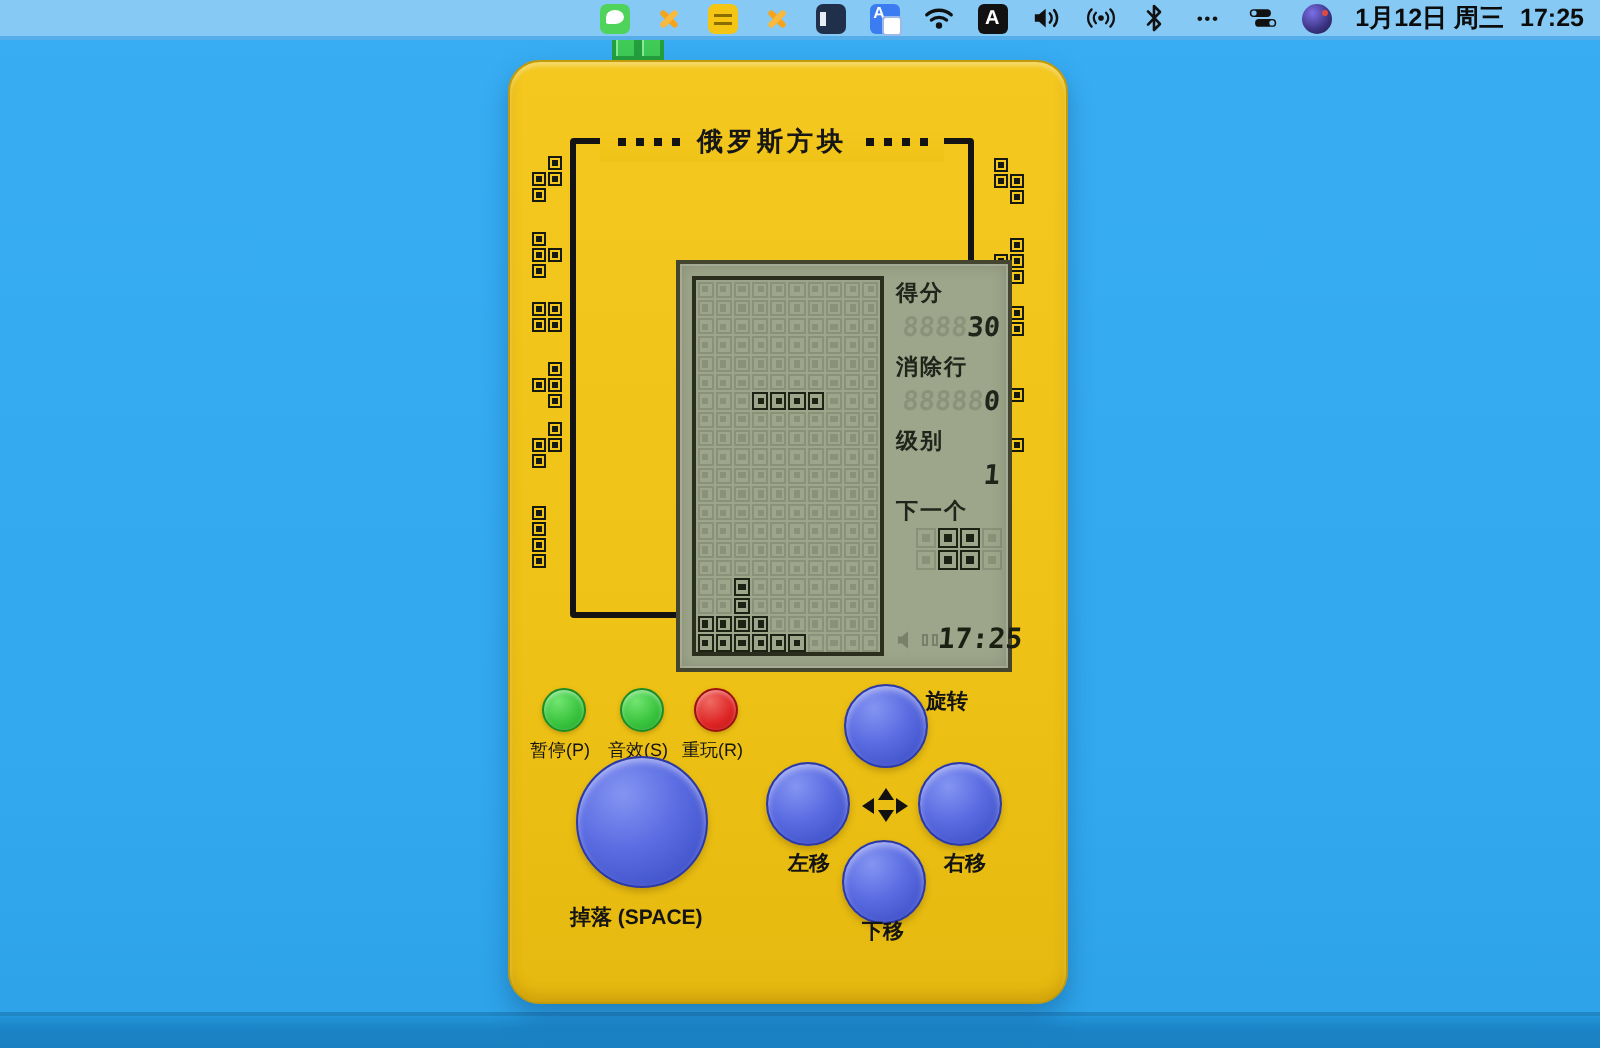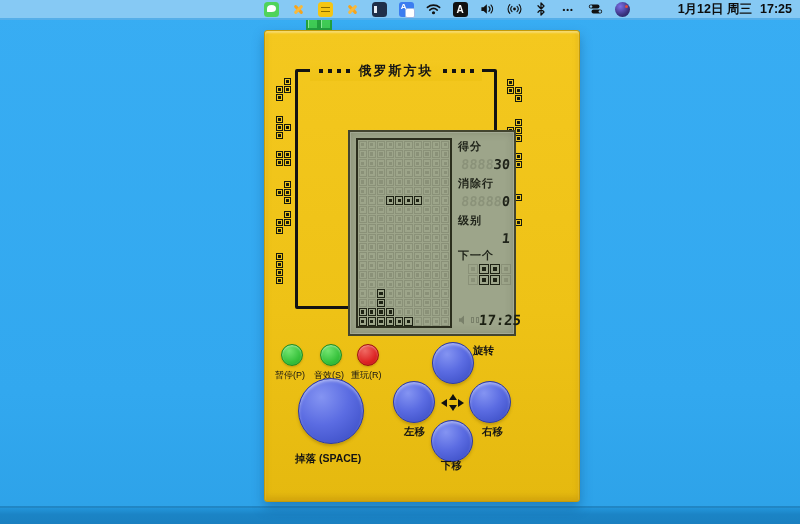--- a/index.html
+++ b/index.html
@@ -28,32 +28,32 @@
   .terminal-icon { background:#20304a; }
   .terminal-icon::after { content:""; position:absolute; left:2.5px; top:4px; width:2.5px; height:7px; background:#e8eef5; }
   .translate-icon { background:#3b7df0; border-radius:3px; }
   .translate-icon::before { content:"A"; position:absolute; left:2px; top:0px; color:#fff; font-size:8px; font-weight:bold; }
   .translate-icon::after { content:""; position:absolute; right:-1px; bottom:-1px; width:8px; height:8px;
         background:#fff; border:1px solid #9db9e8; border-radius:2px; }
   .input-a-icon { background:#111; color:#fff; font-weight:bold; font-size:10px; border-radius:3px; }
   .more-icon { color:#111; font-size:8px; letter-spacing:1px; font-weight:bold; }
   .purple-app-icon { border-radius:50%; background:radial-gradient(circle at 35% 30%,#7b6ee6,#3a3380 60%,#201c4d); }
   .purple-app-icon::after { content:""; position:absolute; right:2px; top:3px; width:3px; height:3px; border-radius:50%; background:#e04a3f; }
-  .menu-clock { display:flex; gap:8px; align-items:center; font-size:12.5px; font-weight:600; color:#0c0c0c; white-space:nowrap;margin-left:36px; }
+  .menu-clock { display:flex; gap:8px; align-items:center; font-size:12.5px; font-weight:600; color:#0c0c0c; white-space:nowrap; }
 
   
   .green-peek { position:absolute; left:306px; top:17px; z-index:1; display:flex; }
   .green-peek i { width:13px; height:13px; background:#3fcb55; border:2px solid #23a03c; box-shadow:inset 1px 1px 0 #8ae99a; }
   .floor { position:absolute; left:0; right:0; bottom:0; height:16px; z-index:0;
     background:linear-gradient(180deg,#2395da 0%,#1b84c6 40%,#1a80c0 100%); box-shadow:0 -2px 0 rgba(9,80,130,.35); }
 
   
-  .console { position:absolute; left:264px; top:30px; width:316px; height:472px; z-index:2;
+  .console { position:absolute; left:254px; top:30px; width:280px; height:472px; z-index:2;
     background:linear-gradient(180deg,#f4c81f 0%,#eec216 60%,#e5b90f 100%);
-    border:1px solid #c39a0a; border-radius:3px;
+    border:1px solid #c39a0a; border-radius:16px;
     box-shadow:0 6px 12px rgba(8,60,110,.35), inset 0 2px 2px rgba(255,255,255,.35), inset 0 -4px 6px rgba(150,100,0,.25); }
 
   
   .decor { position:absolute; top:0; bottom:0; width:26px; }
   .decor-left { left:10px; } .decor-right { left:241px; }
   .shape { position:absolute; left:0; }
   .drow { display:flex; }
   .dcell { width:8px; height:8px; position:relative; }
   .dcell.on::before { content:""; position:absolute; inset:.5px; border:1px solid #161a0e; }
   .dcell.on::after { content:""; position:absolute; inset:2.5px; background:#161a0e; }

